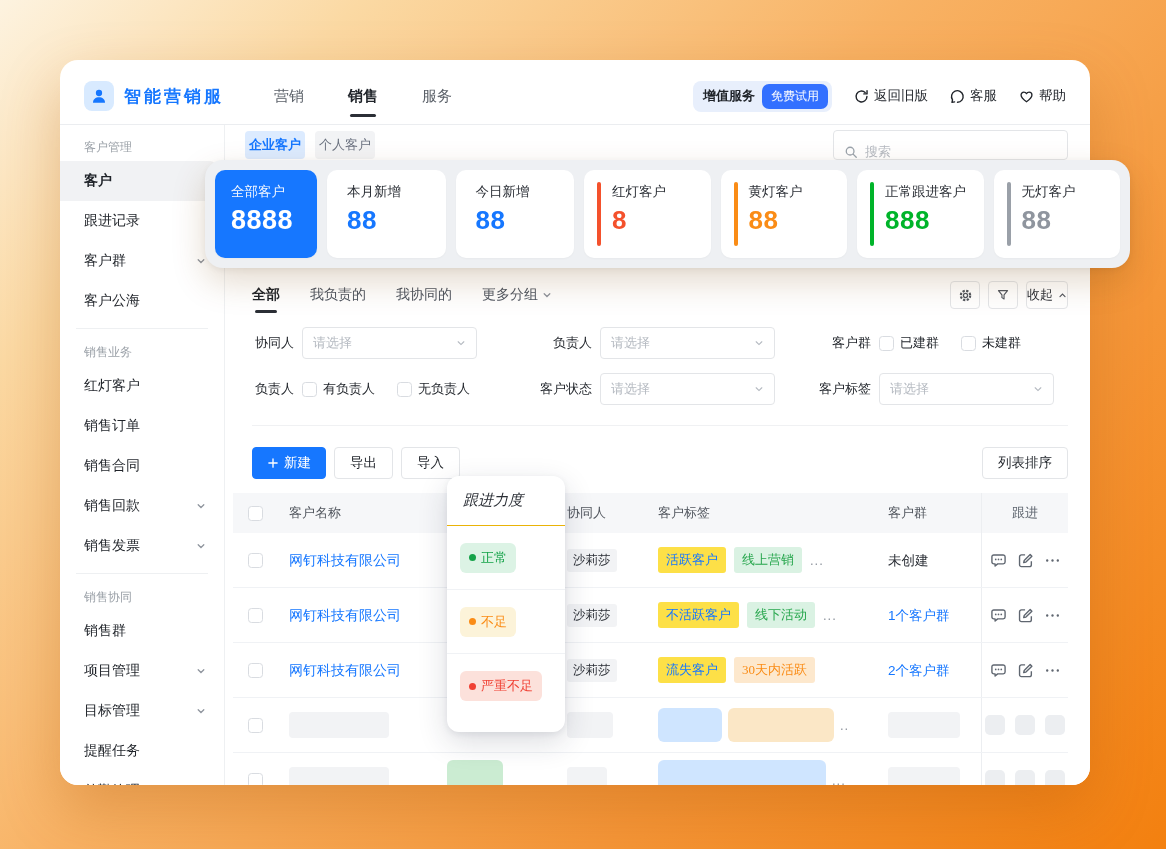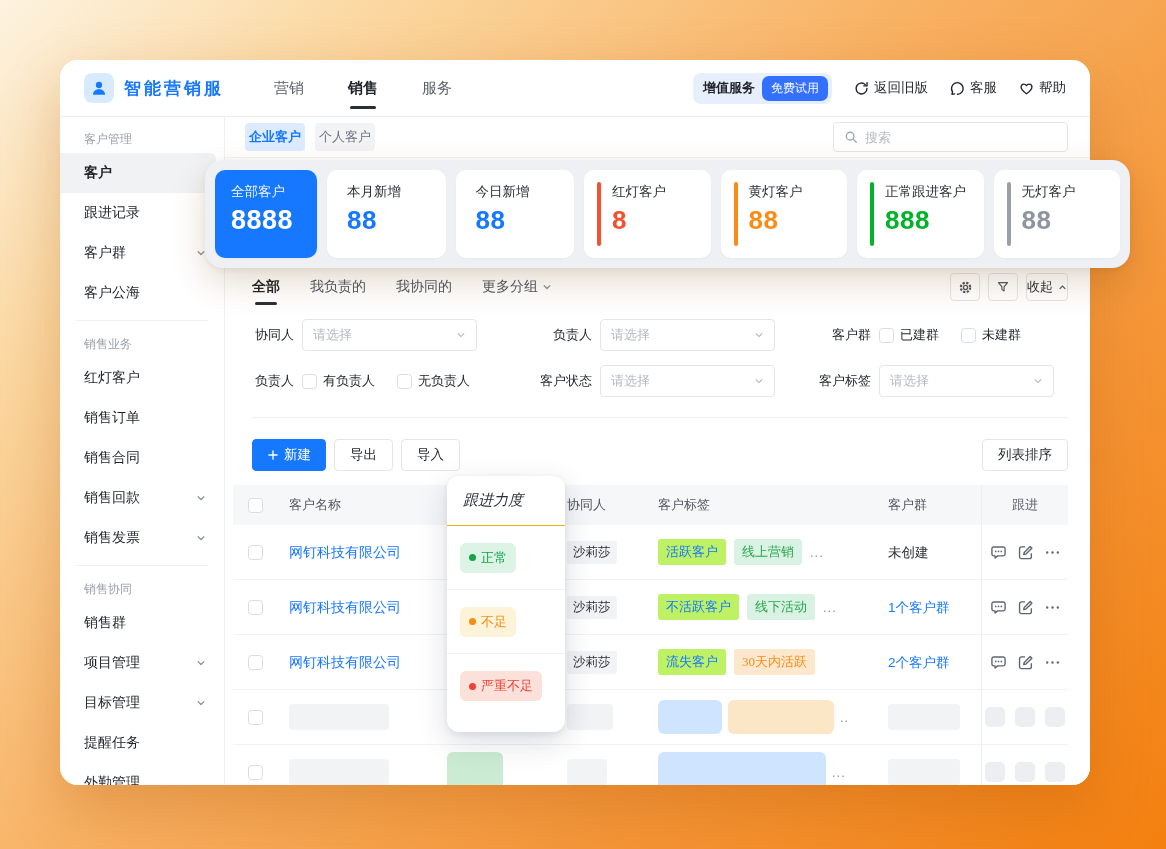--- a/index.html
+++ b/index.html
@@ -4,21 +4,21 @@
 <style>
   * { margin:0; padding:0; box-sizing:border-box; }
   html,body { width:1166px; height:849px; }
   body { font-family:"Liberation Sans","DejaVu Sans",sans-serif; color:#1f2329; }
   .stage { position:relative; width:1166px; height:849px; overflow:hidden;
            background:linear-gradient(135deg,#fdf3e0 0%,#fbd9a3 18%,#f8b264 45%,#f59638 72%,#f3800f 100%); }
 
   
   .window { position:absolute; left:60px; top:60px; width:1030px; height:725px;
             border-radius:18px; background:#fff; box-shadow:0 24px 60px rgba(170,80,0,.28); }
-  .window-clip { position:absolute; inset:0; border-radius:18px; overflow:hidden; background:#fff; }
+  .window-clip { position:absolute; inset:0; border-radius:18px; overflow:hidden; background:#fff;margin-top:8px; }
 
   
   .app-header { height:57px; display:flex; align-items:center; padding:0 24px; border-bottom:1px solid #ebedf0; }
   .logo-box { width:30px; height:30px; border-radius:8px; background:#d8eaff; display:flex; align-items:center; justify-content:center; }
   .app-title { margin-left:10px; font-size:17px; font-weight:bold; color:#1677ff; letter-spacing:3px; }
   .nav { display:flex; margin-left:50px; gap:44px; height:57px; }
   .nav-tab { position:relative; display:flex; align-items:center; font-size:15px; color:#5b6169; cursor:pointer; }
   .nav-tab.active { color:#1f2329; font-weight:bold; }
   .nav-tab.active::after { content:""; position:absolute; left:50%; transform:translateX(-50%);
                            bottom:8px; width:26px; height:3px; border-radius:2px; background:#2b2f36; }
@@ -40,21 +40,21 @@
   .side-item .chev { margin-left:auto; color:#8f959e; }
   .side-div { height:1px; background:#eef0f2; margin:7px 16px; }
 
   
   .main { flex:1; position:relative; min-width:0; }
   .cust-tabs-row { height:41px; display:flex; align-items:center; padding:0 22px 0 20px; border-bottom:1px solid #f1f3f5; }
   .seg { height:28px; display:flex; align-items:center; padding:0 4px; border-radius:4px; font-size:13px; cursor:pointer; }
   .seg.active { background:#dcebff; color:#1677ff; font-weight:bold; }
   .seg.idle { background:#f2f3f5; color:#6b7280; margin-left:10px; }
   .search-box { margin-left:auto; width:235px; height:30px; border:1px solid #e3e5e8; border-radius:4px;
-                display:flex; align-items:center; padding:0 10px; gap:7px; color:#9aa3ab; background:#fff; }
+                display:flex; align-items:flex-end; padding:0 10px; gap:7px; color:#9aa3ab; background:#fff; }
   .search-box input { border:none; outline:none; flex:1; font-size:13px; color:#1f2329; font-family:inherit; }
   .search-box input::placeholder { color:#b4b9c0; }
 
   .stats-gap { height:111px; }
 
   
   .filter-area { padding:0 22px 0 27px; }
   .filter-tabs { height:36px; display:flex; align-items:center; }
   .f-tab { position:relative; margin-right:30px; font-size:14px; color:#4e5560; cursor:pointer; display:flex; align-items:center; gap:4px; height:36px; }
   .f-tab.active { color:#1f2329; font-weight:bold; }
@@ -99,21 +99,21 @@
   .col-strength { width:118px; padding-left:18px; align-self:stretch; display:flex; align-items:center; }
   .col-collab { width:88px; padding-left:20px; }
   .col-tags { width:228px; padding-left:23px; display:flex; align-items:center; }
   .col-group { width:118px; padding-left:25px; }
   .col-follow { width:87px; align-self:stretch; display:flex; align-items:center; justify-content:center;
                 gap:10px; border-left:1px solid #eceef1; color:#5f6670; }
   .thead .col-follow { justify-content:center; }
   .name-link { font-size:14px; color:#1677ff; cursor:pointer; }
   .collab-tag { display:inline-block; background:#f2f3f5; border-radius:3px; padding:3px 6px; font-size:12.5px; color:#2b2f36; }
   .tag { border-radius:3px; padding:4px 8px; font-size:13px; margin-right:8px; white-space:nowrap; }
-  .tag.blue { background:#bef264; color:#1677ff; }
+  .tag.blue { background:#fde047; color:#1677ff; }
   .tag.green { background:#daf2e3; color:#28a74e; }
   .tag.orange { background:#fde8cd; color:#fa8c16;font-family:Liberation Serif, serif; }
   .more-dots { color:#8f959e; font-size:13px; letter-spacing:1px; }
   .group-plain { font-size:13.5px; color:#2b2f36; }
   .group-link { font-size:13.5px; color:#1677ff; cursor:pointer; }
   .fo-ic { cursor:pointer; color:#5f6670; }
 
   
   .sk { background:#f2f3f5; border-radius:4px; }
   .sk-name { width:100px; height:26px; }

